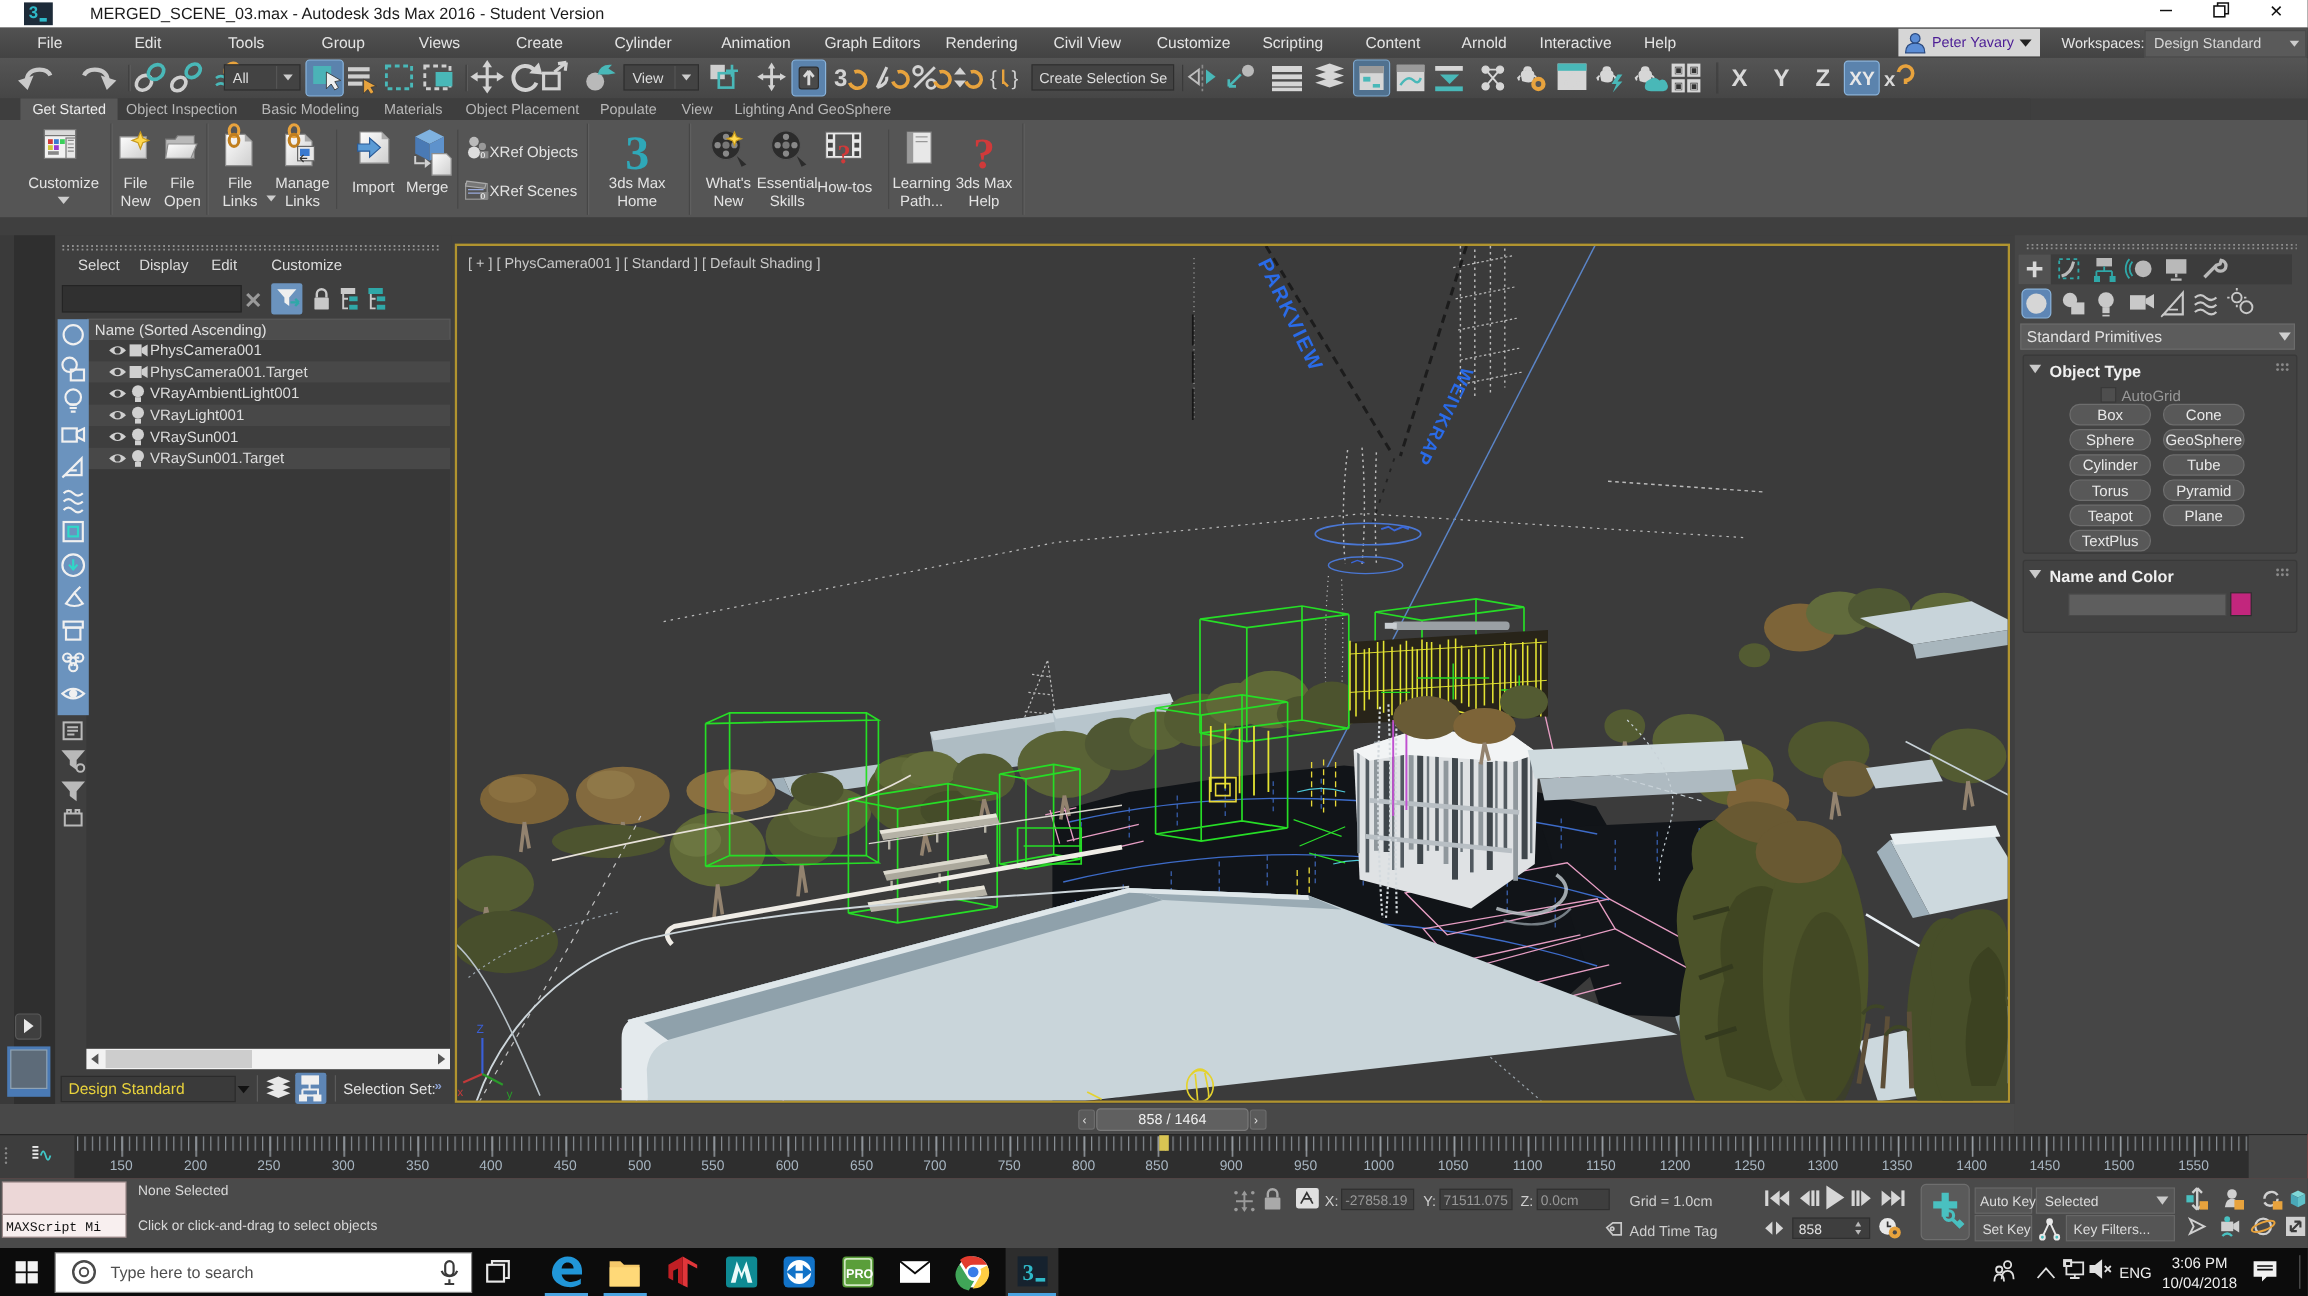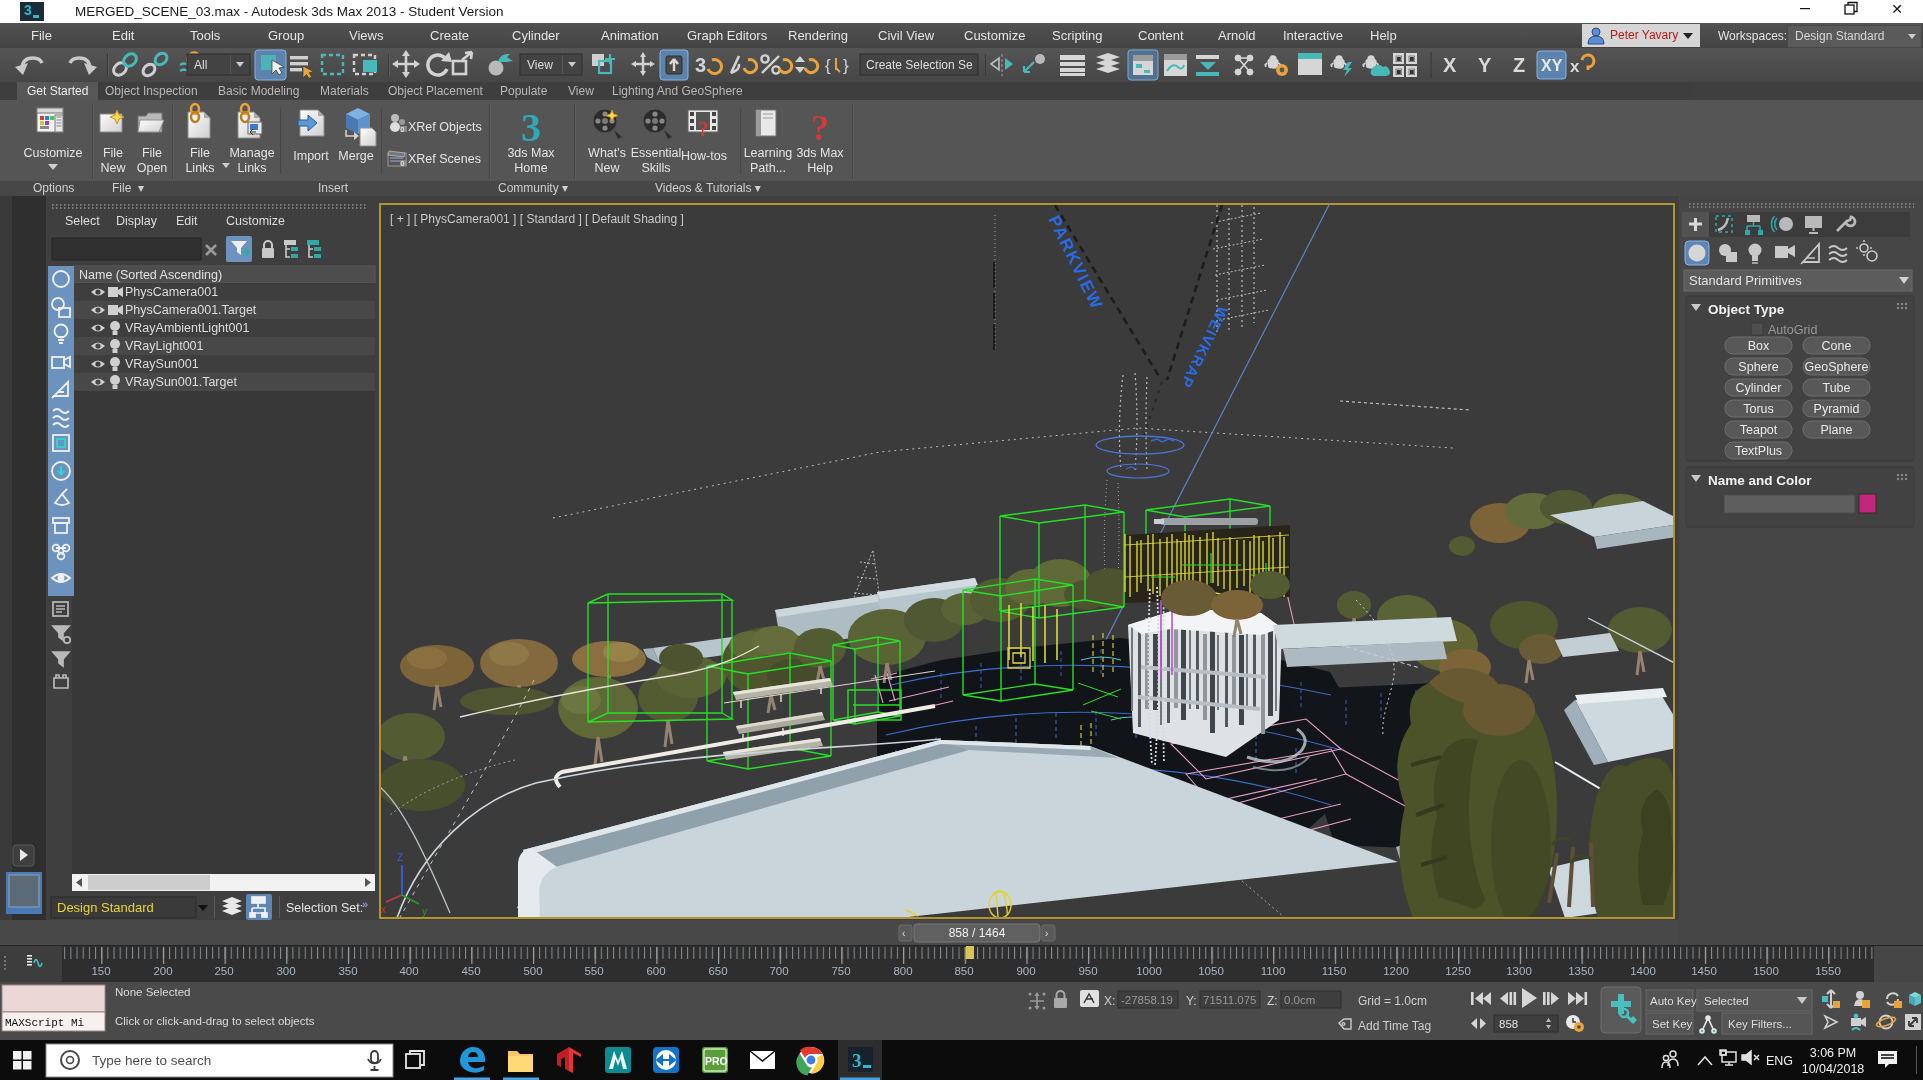--- a/index.html
+++ b/index.html
@@ -11,21 +11,21 @@
   #titlebar .txt{position:absolute;left:75px;top:4px;font-size:13.5px;color:#1a1a1a;}
   #appicon{position:absolute;left:20px;top:2px;width:24px;height:19px;background:#1d2b39;}
   #appicon span{position:absolute;left:4px;top:0px;font-size:14px;font-weight:bold;color:#2fb9c8;}
   #appicon i{position:absolute;left:13px;top:13px;width:6px;height:3px;background:#2fb9c8;}
   .winbtn{position:absolute;top:0;width:14px;height:20px;color:#111;font-size:14px;text-align:center;}
   
   #menubar{left:0;top:23px;width:1923px;height:25px;background:linear-gradient(#525252,#434343);
     border-bottom:1px solid #2d2d2d;color:#e4e4e4;font-size:13px;}
   #menubar span{position:absolute;top:5px;}
   #userbtn{position:absolute;left:1582px;top:24px;width:118px;height:23px;background:#d6d6d6;}
-  #userbtn .nm{position:absolute;left:28px;top:4px;font-size:12px;color:#b91c1c;}
+  #userbtn .nm{position:absolute;left:28px;top:4px;font-size:12px;color:#4c1d95;}
   #userbtn .ar{position:absolute;right:7px;top:9px;width:0;height:0;border-left:5px solid transparent;border-right:5px solid transparent;border-top:6px solid #222;}
   #wslbl{position:absolute;left:1718px;top:29px;font-size:12px;color:#e5e5e5;}
   #wsdd{position:absolute;left:1787px;top:25px;width:133px;height:21px;background:#5a5a5a;border:1px solid #494949;}
   #wsdd .t{position:absolute;left:7px;top:3px;font-size:12px;color:#d8d8d8;}
   #wsdd .ar{position:absolute;right:5px;top:8px;width:0;height:0;border-left:4px solid transparent;border-right:4px solid transparent;border-top:5px solid #ccc;}
   
   #toolbar{left:0;top:48px;width:1923px;height:34px;background:linear-gradient(#555555,#464646);}
   
   #ribtabs{left:0;top:82px;width:1692px;height:18px;background:#3e3e3e;font-size:12px;color:#b8b8b8;}
   #ribtabs .tab{position:absolute;top:0;height:18px;line-height:18px;padding:0 10px;}
@@ -47,21 +47,21 @@
 </style>
 </head>
 <body>
 <div id="stage">
 
 <div id="titlebar" class="abs">
   <div id="appicon">
         <span>3</span>
         <i></i>
       </div>
-  <div class="txt">MERGED_SCENE_03.max - Autodesk 3ds Max 2013 - Student Version</div>
+  <div class="txt">MERGED_SCENE_03.max - Autodesk 3ds Max 2016 - Student Version</div>
   <div class="winbtn" style="left:1798px;top:-3px;font-size:18px;">–</div>
   <div class="winbtn" style="left:1844px;top:1px;"><svg width="14" height="16" viewBox="0 0 14 16">
           <rect x="1" y="4" width="9" height="9" fill="none" stroke="#111" stroke-width="1.3"></rect>
           <path d="M4 4 V1.5 H13 V10.5 H10" fill="none" stroke="#111" stroke-width="1.3"></path>
         </svg></div>
   <div class="winbtn" style="left:1890px;top:1px;">✕</div>
 </div>
 
 <div id="menubar" class="abs">
   <span style="left:31px;">File</span>
@@ -456,27 +456,20 @@
             <rect x="0" y="2" width="5" height="26" fill="#9a9a9a"></rect>
             <path d="M7 6 h10 M7 10 h10" stroke="#999"></path>
           </g>
 <text x="768" y="157" fill="#e3e3e3" font-size="12.5" text-anchor="middle">Learning</text>
 <text x="768" y="172" fill="#e3e3e3" font-size="12.5" text-anchor="middle">Path...</text>
 <text x="820" y="140" font-size="36" font-weight="bold" fill="#d03a3a" text-anchor="middle" font-family="Liberation Serif">?</text>
 <text x="820" y="157" fill="#e3e3e3" font-size="12.5" text-anchor="middle">3ds Max</text>
 <text x="820" y="172" fill="#e3e3e3" font-size="12.5" text-anchor="middle">Help</text>
 </g>
 </svg></div>
-<div id="riblabels" class="abs">
-  <span style="left:33px;">Options</span>
-  <span style="left:112px;">File&nbsp;&nbsp;▾</span>
-  <span style="left:318px;">Insert</span>
-  <span style="left:498px;">Community&nbsp;▾</span>
-  <span style="left:655px;">Videos &amp; Tutorials&nbsp;▾</span>
-</div>
 
 <div id="mainbg" class="abs"></div>
 <div id="leftedge" class="abs"><svg width="46" height="724">
 <rect x="13" y="649" width="21" height="21" rx="3" fill="#3f3f3f" stroke="#5a5a5a"></rect>
 <polygon points="20,653 20,665 28,659" fill="#e8e8e8"></polygon>
 <rect x="6" y="676" width="36" height="42" fill="#4a7ab5"></rect>
 <rect x="9" y="679" width="30" height="32" fill="#5d6b79" stroke="#8fa3b5"></rect>
 <g fill="#888">
           <circle cx="5" cy="730" r="1"></circle>
           <circle cx="5" cy="734" r="1"></circle>

